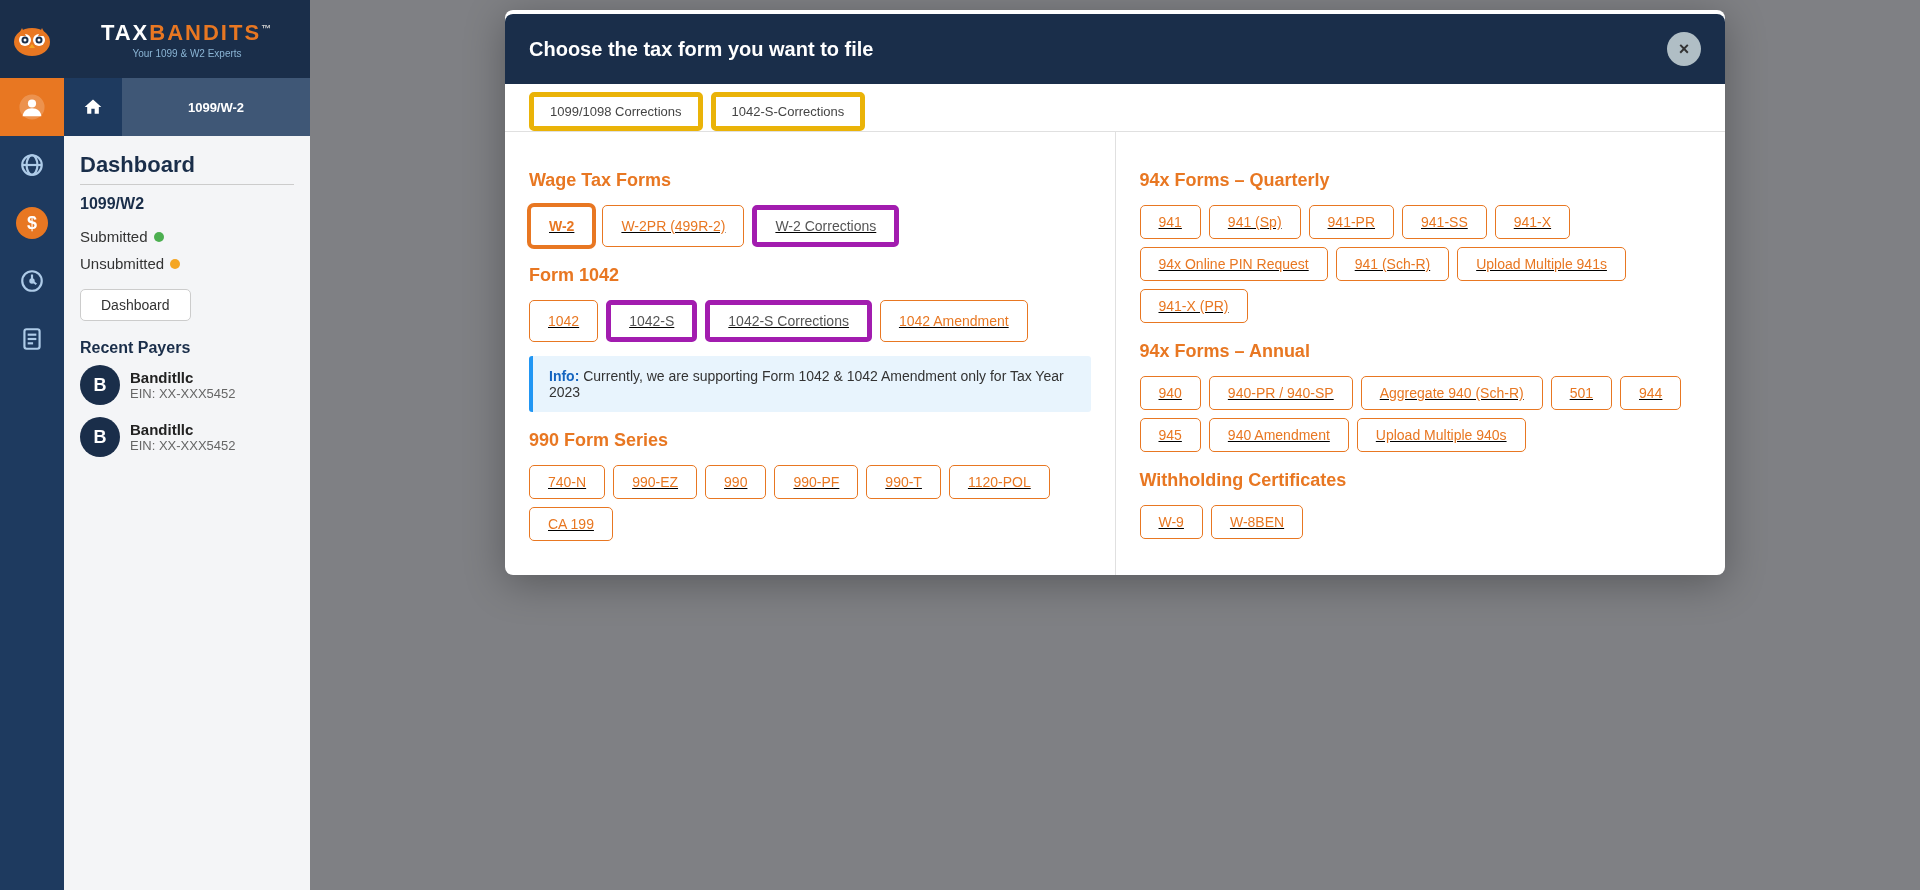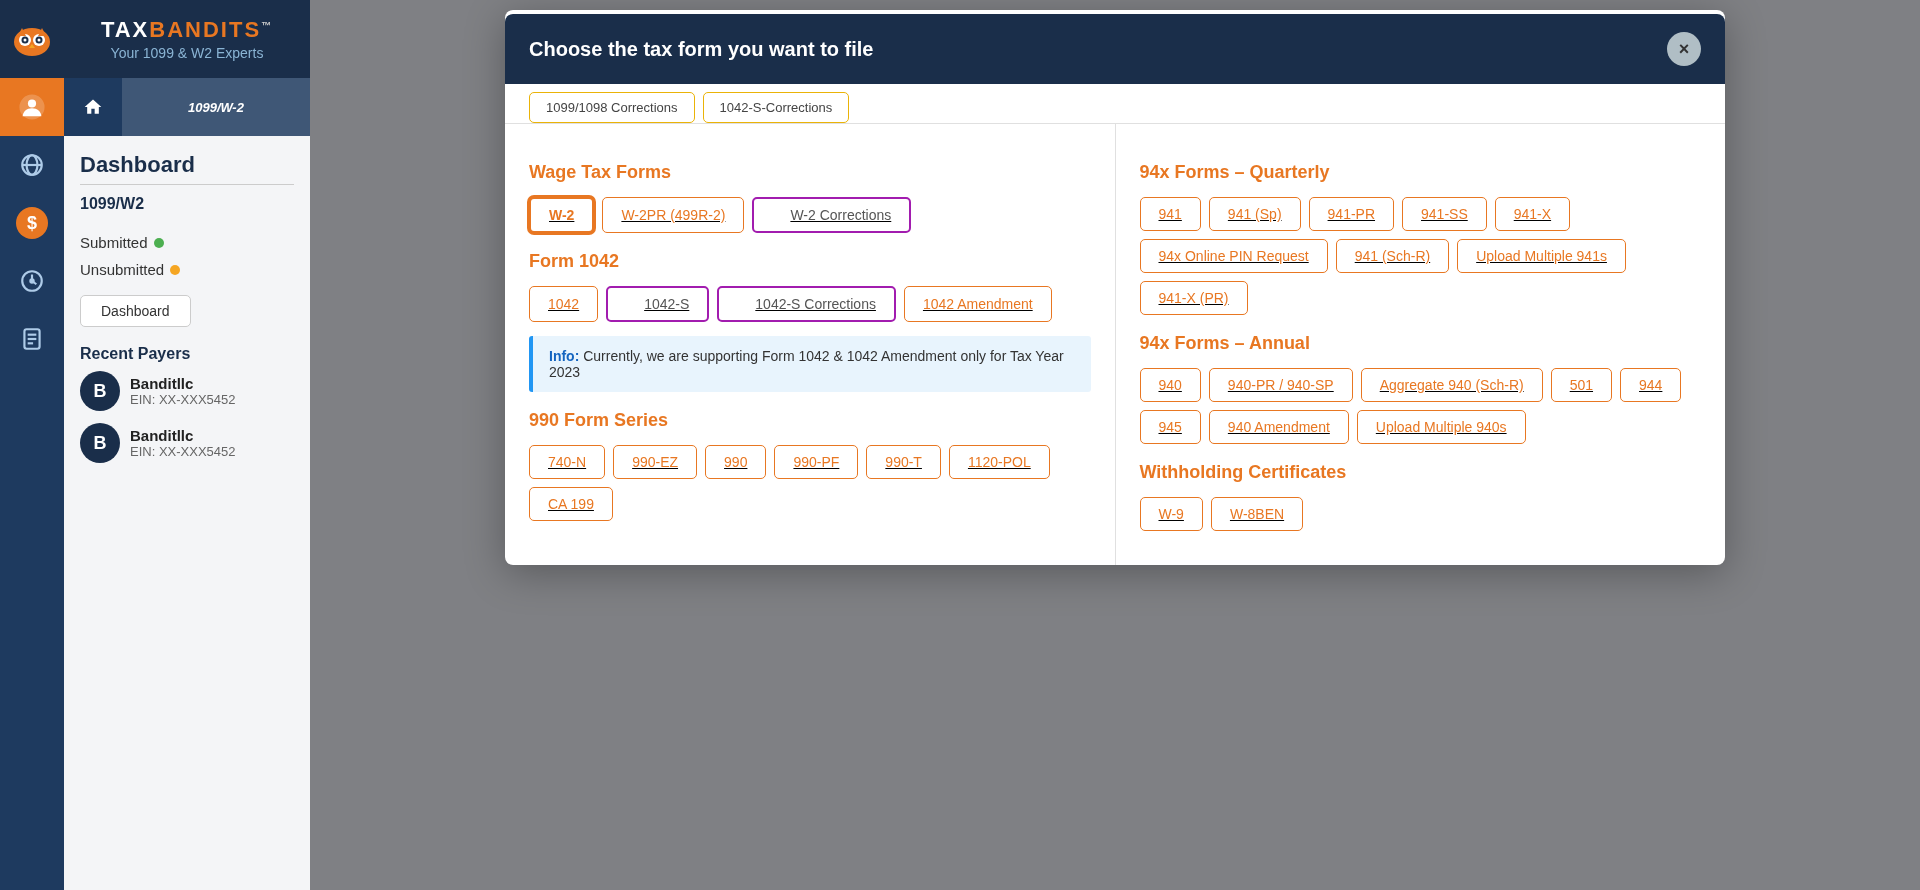--- a/index.html
+++ b/index.html
@@ -12,21 +12,21 @@
     }
     .sidebar-divider {
       border: none;
       border-top: 1px solid #ccc;
       margin: 6px 0 10px 0;
     }
     .sidebar-section-title {
       font-size: 16px;
       font-weight: 600;
       color: #1a2e4a;
-      margin: 8px 0 16px 0;
+      margin: 8px 0 10px 0;
     }
     .sidebar-link {
       display: flex;
       align-items: center;
       gap: 6px;
       color: #333;
       font-size: 15px;
       padding: 5px 0;
       cursor: pointer;
       text-decoration: none;
@@ -161,21 +161,21 @@
 
     
     .modal-tabs {
       display: flex;
       gap: 8px;
       padding: 12px 24px 0;
       border-bottom: 1px solid #e0e0e0;
       flex-wrap: wrap;
     }
     .modal-tab-btn {
-      border: 1px solid #eab308;
+      border: 5px solid #eab308;
       background: white;
       padding: 7px 16px;
       border-radius: 5px;
       font-size: 13px;
       cursor: pointer;
       color: #444;
     }
 
     
     .section-title {
@@ -204,23 +204,22 @@
       font-weight: 500;
     }
     .form-btn.selected {
       background: white;
       border: 2.5px solid #e87722;
       color: #e87722;
       font-weight: 700;
       box-shadow: 0 0 0 2px #e87722;
     }
     .form-btn.gray {
-      border: 2px solid #a21caf;
+      border: 5px solid #a21caf;
       color: #555;
-      padding-left: 36px;
     }
 
     
     .info-box {
       background: #e8f4fd;
       border-left: 4px solid #2196f3;
       padding: 12px 16px;
       border-radius: 3px;
       font-size: 14px;
       color: #333;
@@ -268,21 +267,20 @@
       display: flex;
       align-items: center;
       justify-content: center;
       cursor: pointer;
       border: none;
       background: transparent;
       color: white;
       font-size: 13px;
       font-weight: 600;
       gap: 6px;
-      font-style: italic;
     }
     .top-nav-btn.active {
       background: rgba(255,255,255,0.15);
     }
     .home-icon-svg {
       width: 20px; height: 20px;
     }
   </style>
 </head>
 <body>
@@ -346,21 +344,21 @@
         </svg>
       </div>
     </div>
 
     <div class="sidebar-right">
 
       <div style="background:#1a2e4a;height:78px;display:flex;flex-direction:column;align-items:center;justify-content:center;">
         <div style="color:white;font-size:22px;font-weight:900;letter-spacing:2px;">
           <span>TAX</span><span style="color:#e87722;">BANDITS</span><span style="font-size:10px;vertical-align:super;color:#ccc;">™</span>
         </div>
-        <div style="color:#8ab4d4;font-size:14px;margin-top:2px;">Your 1099 &amp; W2 Experts</div>
+        <div style="color:#8ab4d4;font-size:10px;margin-top:2px;">Your 1099 &amp; W2 Experts</div>
       </div>
 
       <div class="top-nav">
         <div class="top-nav-btn" style="flex:0 0 58px;">
           <svg class="home-icon-svg" viewBox="0 0 24 24" fill="white">
             <path d="M10 20v-6h4v6h5v-8h3L12 3 2 12h3v8z"></path>
           </svg>
         </div>
         <div class="top-nav-btn active">
           <span>1099/W-2</span>

